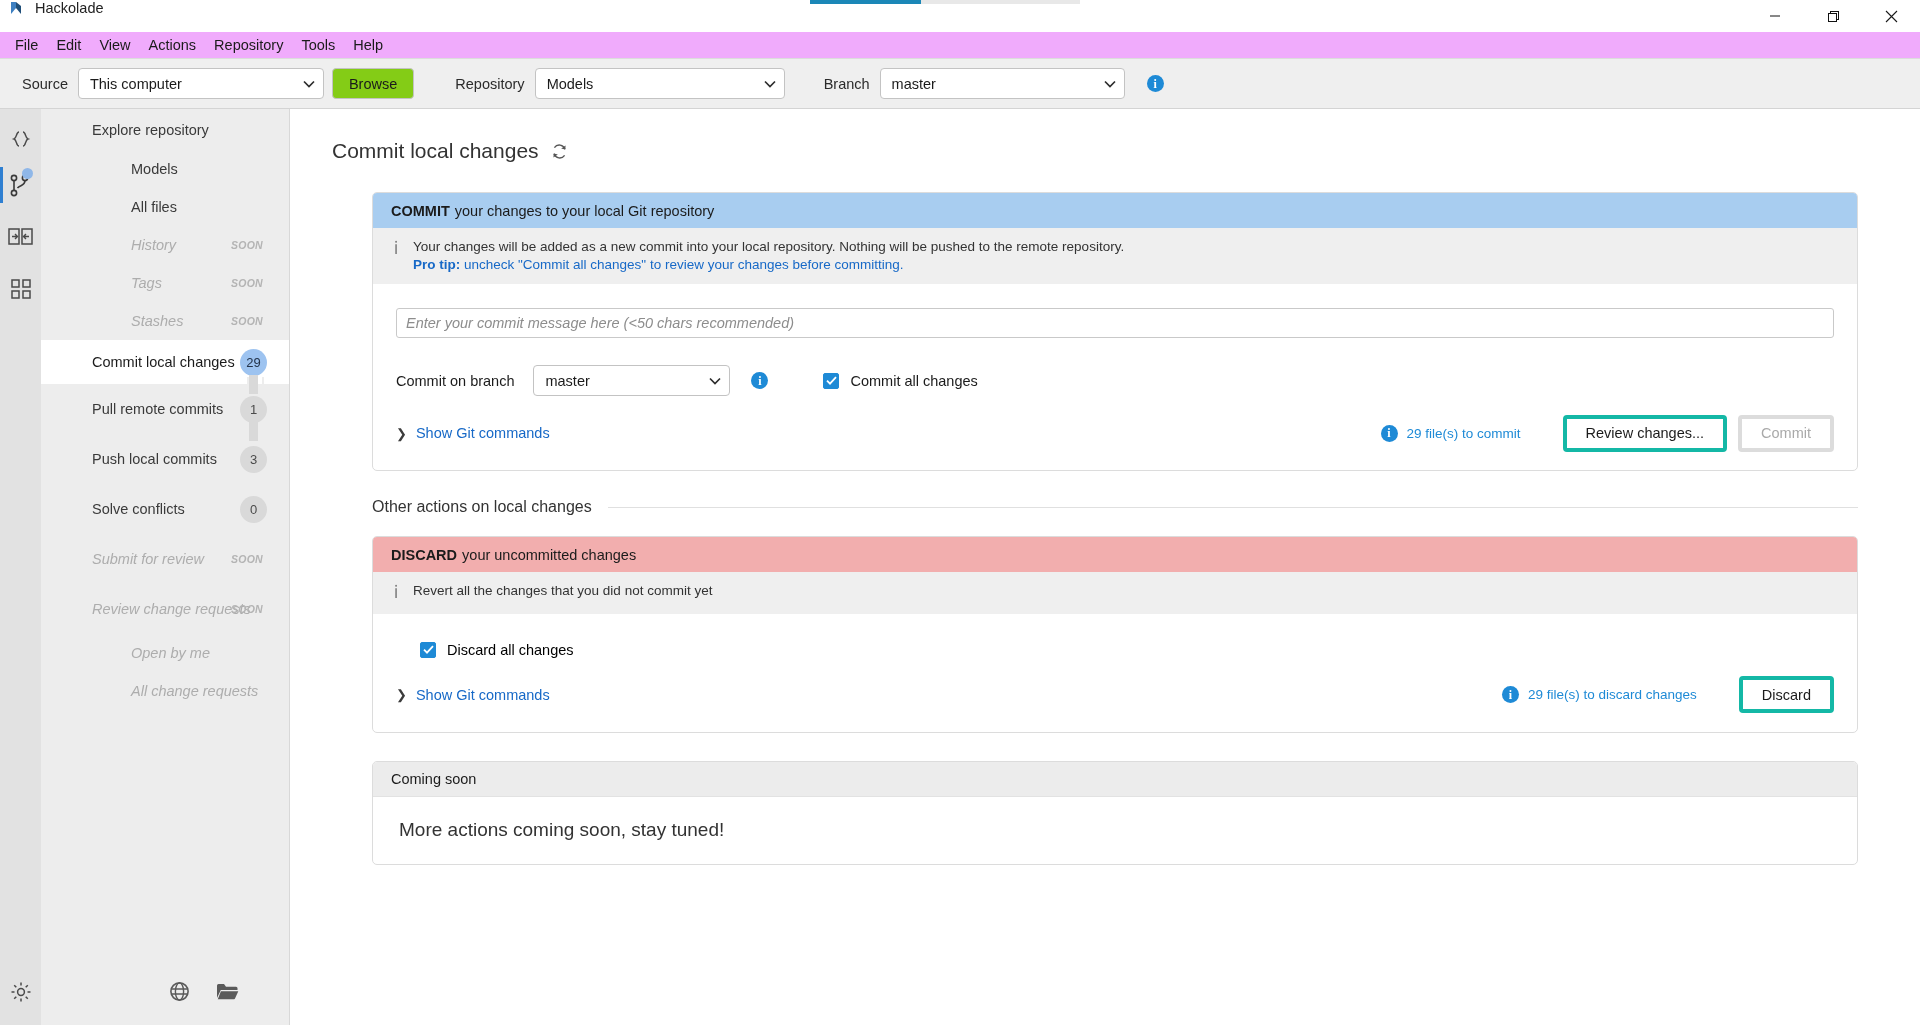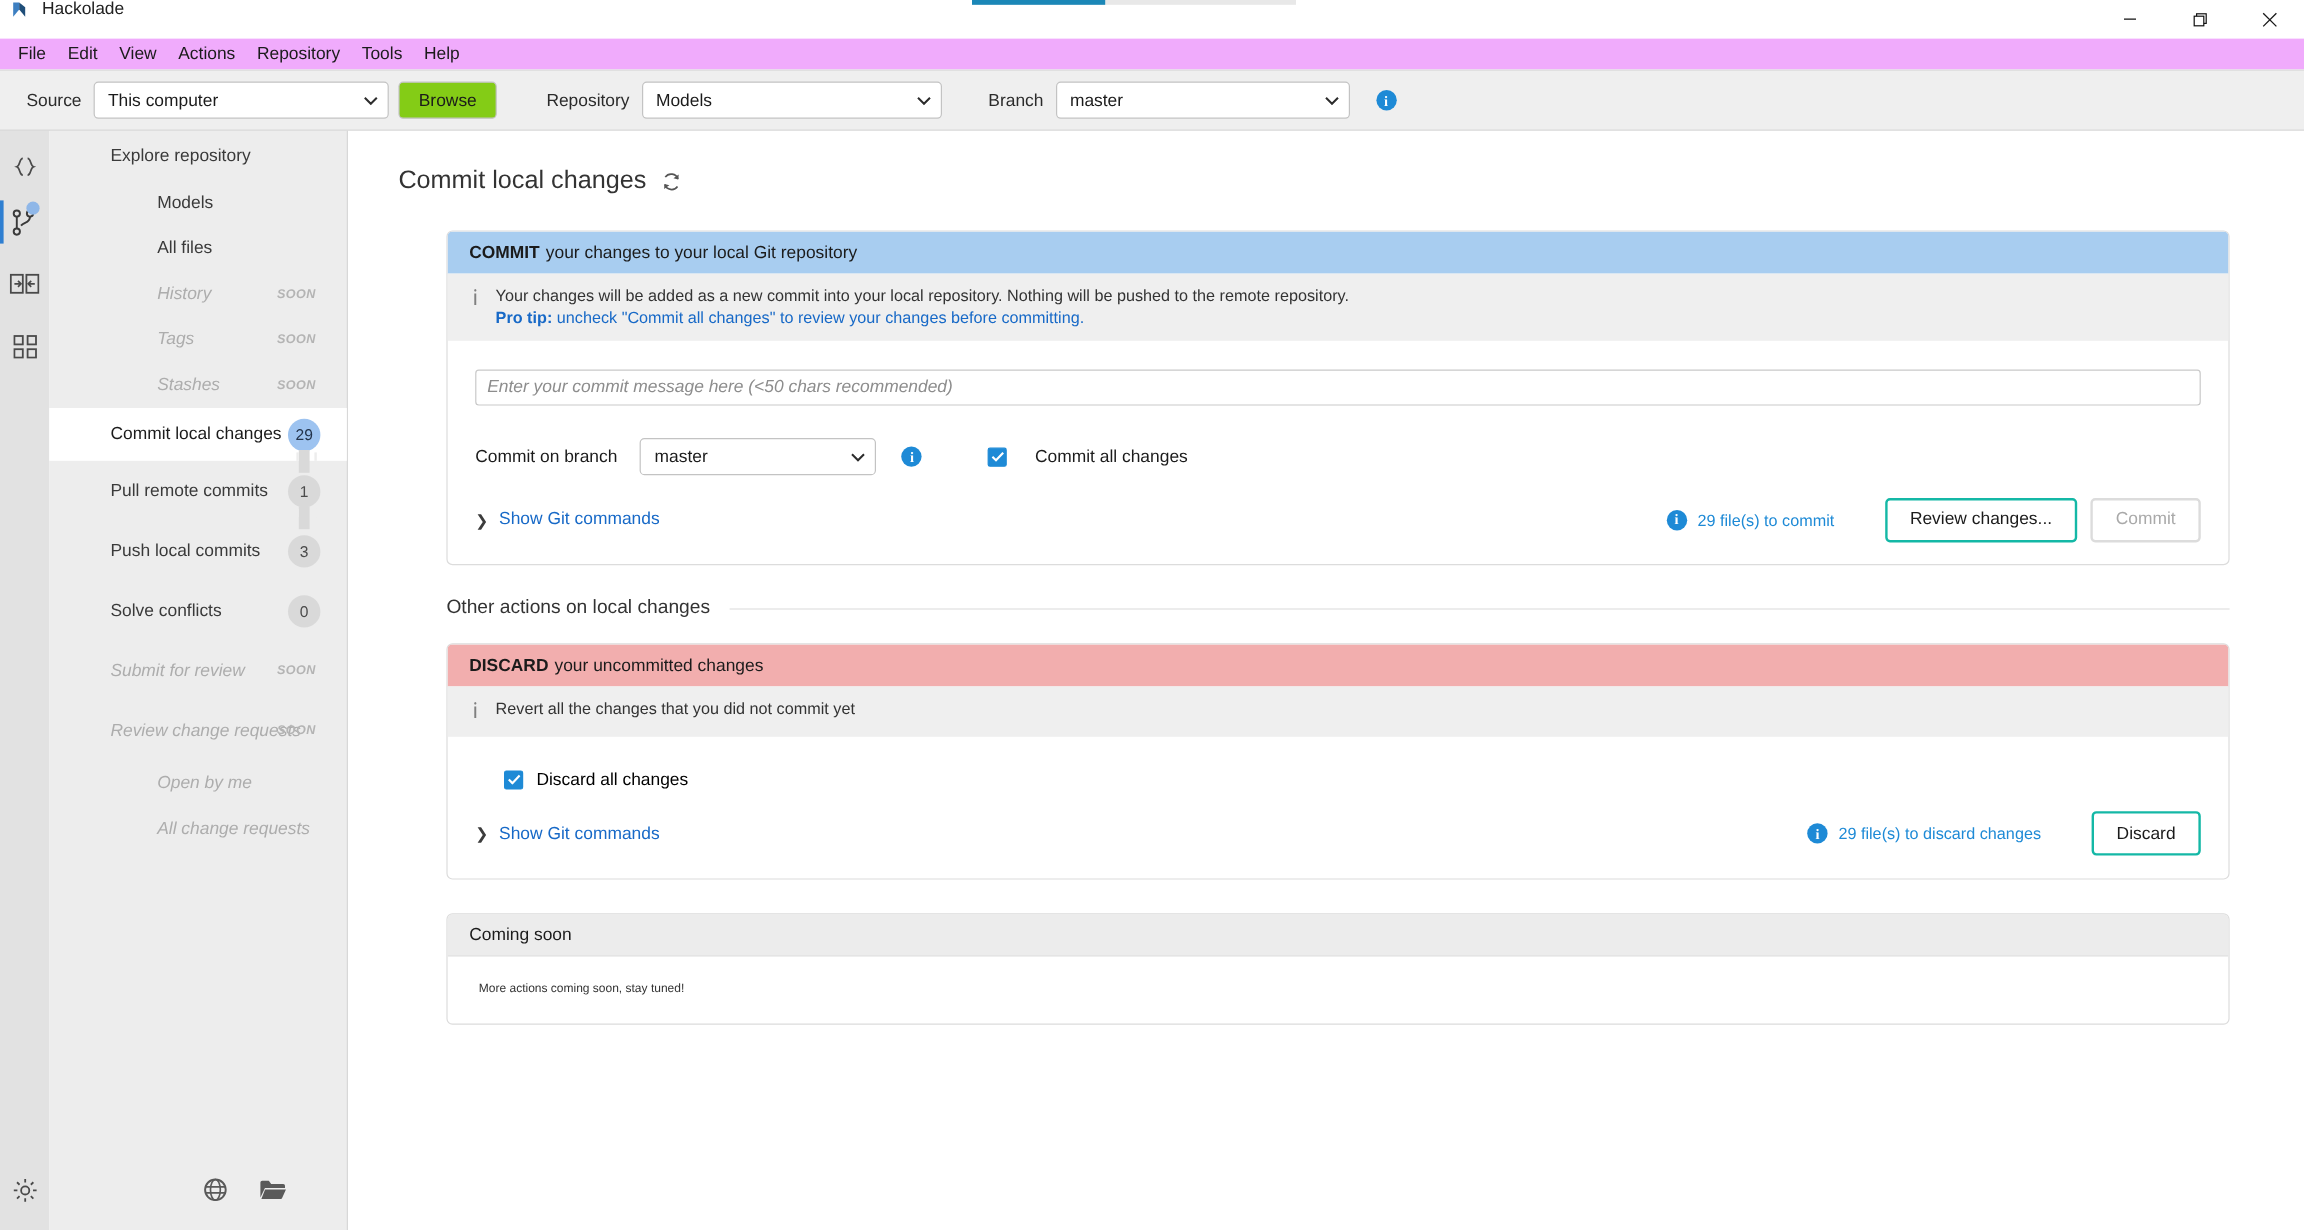--- a/index.html
+++ b/index.html
@@ -255,21 +255,21 @@
   .branch-select {
     width: 197px; height: 31px;
     border: 1px solid #c3c3c3; border-radius: 4px;
     background: #fff;
     display: flex; align-items: center;
     padding: 0 8px 0 11px;
     margin-left: 19px;
   }
   .branch-select .val { flex: 1; }
   .cb-wrap {
-    display: flex; gap: 23px;
+    display: flex; gap: 11px;
   }
   .cbox {
     width: 16px; height: 16px; border-radius: 2px;
     background: #1e8ad6; border: 1px solid #1e8ad6;
     display: flex; align-items: center; justify-content: center;
   }
   .cbox svg { display: block; }
 
   .footer-row {
     display: flex; align-items: center;
@@ -282,21 +282,21 @@
   }
   .git-toggle .caret { color: #3c3c3c; font-size: 13px; }
   .spacer { flex: 1; }
   .files-note {
     display: flex; align-items: center; gap: 9px;
     color: #1e8ad6; font-size: 13.5px;
     margin-right: 42px;
   }
   .btn {
     height: 37px;
-    border: 2px solid #14b8a6;
+    border: 4px solid #14b8a6;
     border-radius: 4px;
     background: #fff;
     padding: 0 19px;
     font-size: 14.5px; color: #1b1b1b;
     display: flex; align-items: center; justify-content: center;
     font-family: "Liberation Sans", sans-serif;
   }
   .btn.disabled { color: #a9a9a9; border-color: #dcdcdc; background:#fff; }
   .btn + .btn { margin-left: 11px; }
 
@@ -305,21 +305,21 @@
     margin: 27px 62px 20px 82px;
     font-size: 16px; color: #333;
   }
   .section-head .rule { flex: 1; height: 1px; background: #e0e0e0; }
 
   .discard-body { padding: 28px 23px 0 23px; }
   .discard-cb { display: flex; align-items: center; gap: 11px; margin-left: 24px; font-size: 14.5px; }
 
   .soon-body {
     padding: 22px 23px 23px 26px;
-    font-size: 10px; color: #333;
+    font-size: 19px; color: #333;
   }
 </style>
 </head>
 <body>
 
 <div class="titlebar">
   <div class="progress-track">
     <div class="progress-fill" style="width: 41%;"></div>
   </div>
   <span class="app-logo">

